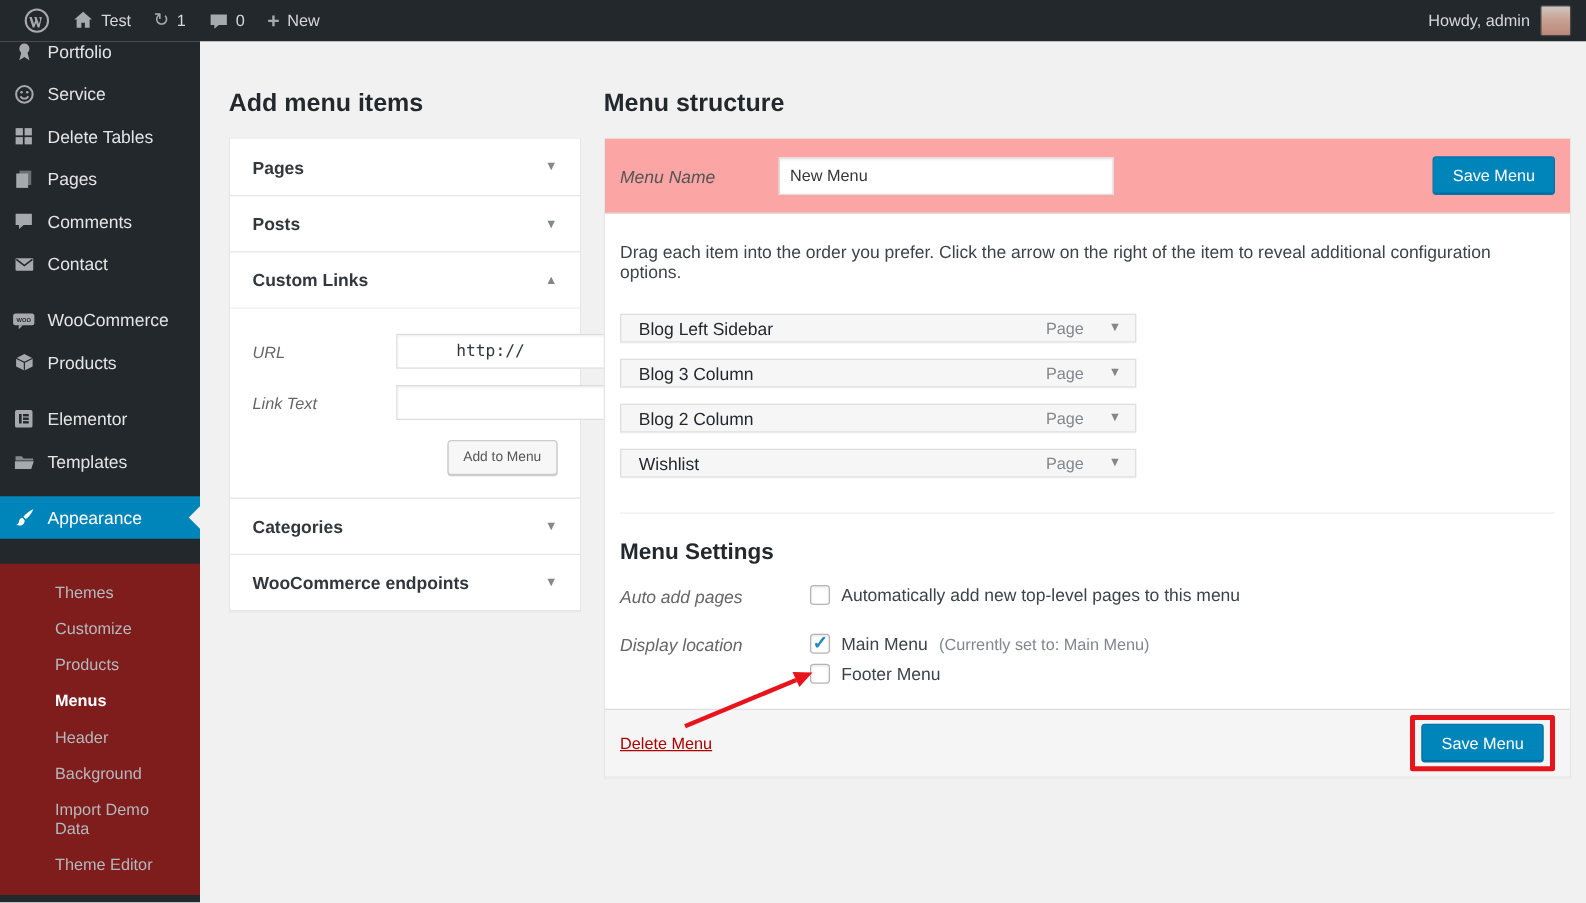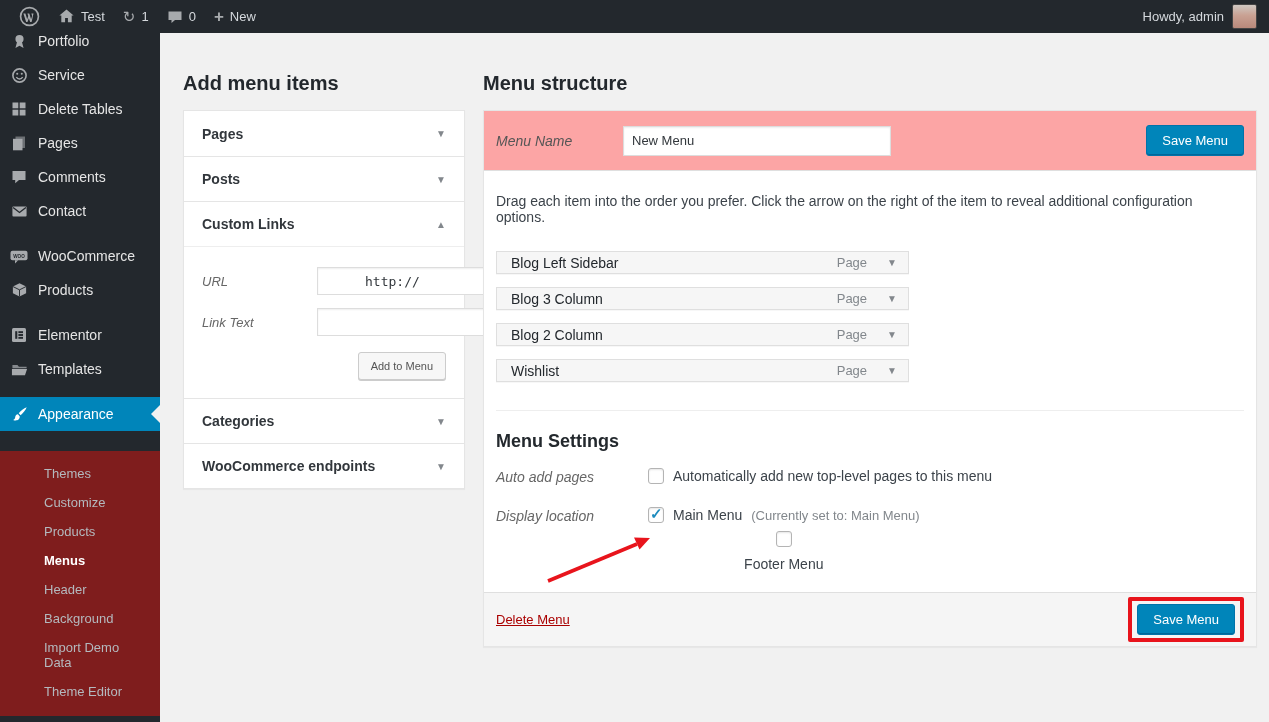--- a/index.html
+++ b/index.html
@@ -382,21 +382,21 @@
               </div>
 
               <div class="set-row" style="margin-bottom:0;">
                 <span class="s-lbl">Display location</span>
                 <div>
                   <div class="cb-line">
                     <span class="cb checked"></span>
                     <span class="cb-text">Main Menu</span>
                     <span class="cb-note">(Currently set to: Main Menu)</span>
                   </div>
-                  <div class="cb-line" style="margin-bottom:0;flex-direction:column;">
+                  <div class="cb-line" style="margin-bottom:0;">
                     <span class="cb"></span>
                     <span class="cb-text">Footer Menu</span>
                   </div>
                 </div>
               </div>
             </div>
 
             <div class="panel-foot">
               <a class="del-link">Delete Menu</a>
               <span class="red-box">

